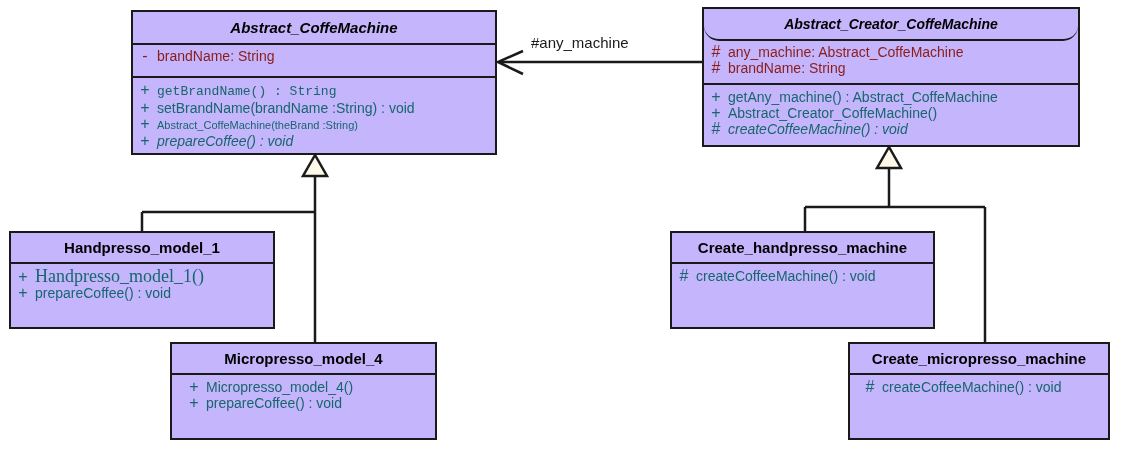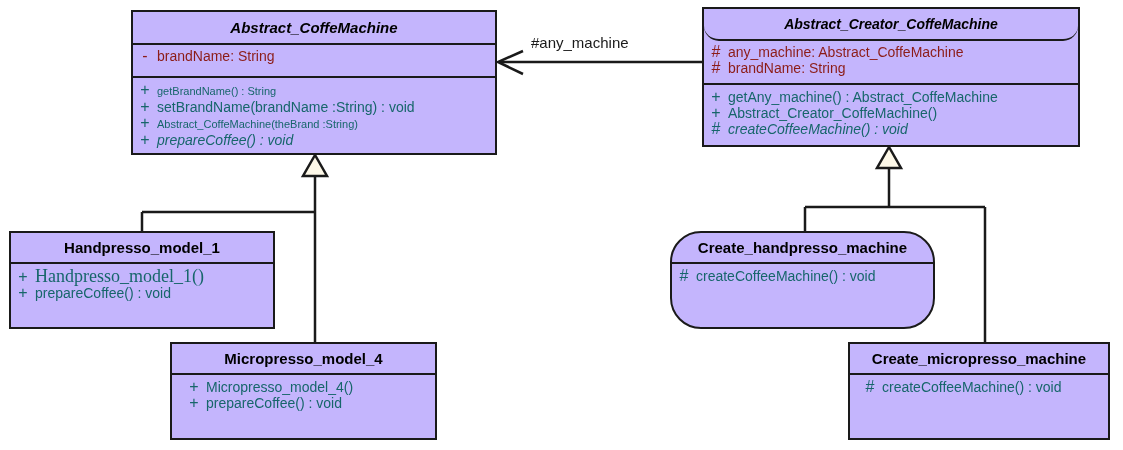--- a/index.html
+++ b/index.html
@@ -108,21 +108,21 @@
     <div class="cls-title abstract" style="height:33px; font-size:15px;">Abstract_CoffeMachine</div>
     <div class="cls-attrs" style="height:33px;">
       <div class="member attr-row">
         <span class="vis">-</span>
         <span class="mtext" style="font-size:14px;">brandName:  String</span>
       </div>
     </div>
     <div class="cls-ops">
       <div class="member op-row">
         <span class="vis">+</span>
-        <span class="mtext" style="font-size:11px;">getBrandName() : String</span>
+        <span class="mtext" style="font-size:13px;font-family:Liberation Mono, monospace;">getBrandName() : String</span>
       </div>
       <div class="member op-row">
         <span class="vis">+</span>
         <span class="mtext" style="font-size:14px;">setBrandName(brandName :String) : void</span>
       </div>
       <div class="member op-row">
         <span class="vis">+</span>
         <span class="mtext" style="font-size:11px;">Abstract_CoffeMachine(theBrand :String)</span>
       </div>
       <div class="member op-row italic">
@@ -181,21 +181,21 @@
         <span class="vis">+</span>
         <span class="mtext" style="font-size:14px;">Micropresso_model_4()</span>
       </div>
       <div class="member op-row">
         <span class="vis">+</span>
         <span class="mtext" style="font-size:14px;">prepareCoffee() : void</span>
       </div>
     </div>
   </div>
 
-  <div class="uml-class" style="left:670px; top:231px; width:265px; height:98px;border-radius:31px;">
+  <div class="uml-class" style="left:670px; top:231px; width:265px; height:98px;">
     <div class="cls-title" style="height:31px; font-size:15px;">Create_handpresso_machine</div>
     <div class="cls-ops">
       <div class="member op-row">
         <span class="vis">#</span>
         <span class="mtext" style="font-size:14px;">createCoffeeMachine() : void</span>
       </div>
     </div>
   </div>
 
   <div class="uml-class" style="left:848px; top:342px; width:262px; height:98px;">

